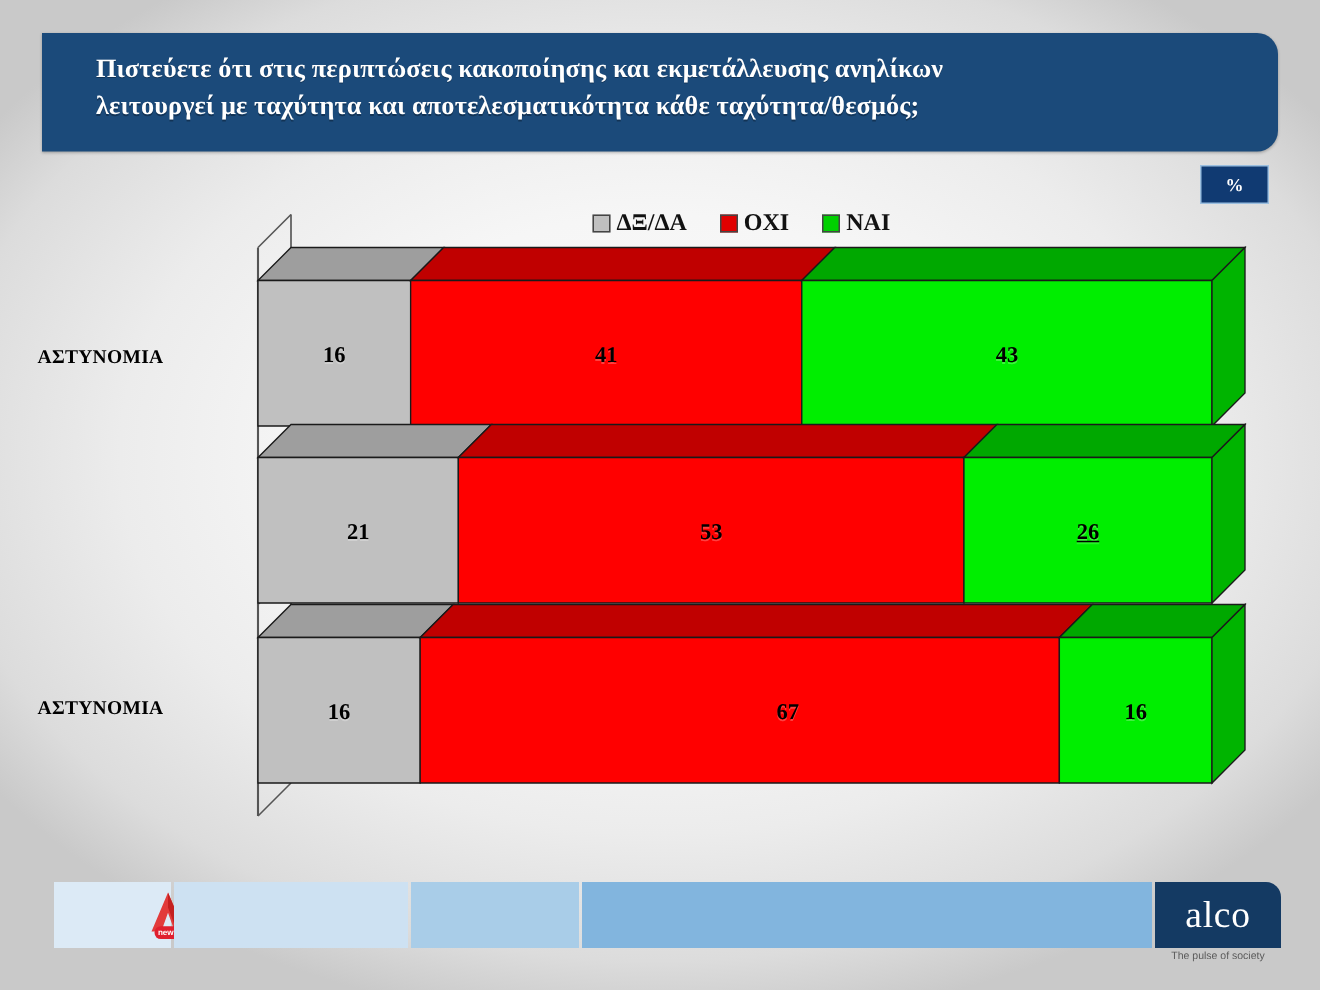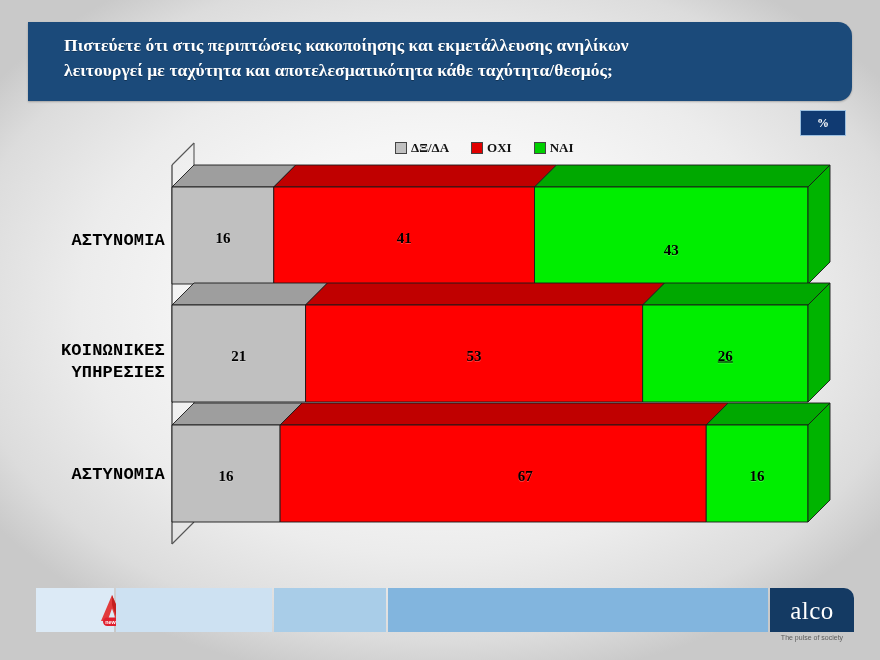--- a/index.html
+++ b/index.html
@@ -34,38 +34,37 @@
     position:absolute;left:800px;top:110px;width:44px;height:24px;
     background:#103a72;border:1px solid #9bbfe0;
     color:#fff;font-size:12px;font-weight:bold;
     display:flex;align-items:center;justify-content:center;
   }
 
   
   #legend{
     position:absolute;left:395px;top:140px;
     display:flex;align-items:center;gap:22px;
-    font-size:13px;font-weight:bold;color:#111;
+    font-size:16px;font-weight:bold;color:#111;
   }
   .legend-item{display:flex;align-items:center;gap:4px;}
   .legend-swatch{width:10px;height:10px;border:1px solid #444;display:inline-block;}
 
   
   #plot{
     position:absolute;left:0;top:0;width:880px;height:660px;
     pointer-events:none;
   }
   #plot svg{display:block;}
 
   
   .cat-label{
-    position:absolute;width:140px;text-align:right;
-    font-size:17px;font-weight:bold;color:#000;line-height:1.28;
+    position:absolute;width:140px;text-align:left;
+    font-size:13px;font-weight:bold;color:#000;line-height:1.28;
     letter-spacing:.2px;
-    font-family:Liberation Mono, monospace;
   }
   #cat-0{left:25px;top:230px;}
   #cat-1{left:25px;top:340px;}
   #cat-2{left:25px;top:464px;}
 
   
   .val{
     position:absolute;font-size:15px;font-weight:bold;color:#000;
     text-align:left;transform:translate(-50%,-50%);
     text-shadow:0 1px 0 rgba(255,255,255,.25);
@@ -118,24 +117,20 @@
     </div>
     <div class="legend-item">
       <span class="legend-swatch" style="background:#00d000;"></span>
       <span>ΝΑΙ</span>
     </div>
   </div>
 
   <div class="cat-label" id="cat-0">
     <span>ΑΣΤΥΝΟΜΙΑ</span>
   </div>
-  <div class="cat-label" id="cat-1">
-    <span>ΚΟΙΝΩΝΙΚΕΣ</span><br>
-    <span>ΥΠΗΡΕΣΙΕΣ</span>
-  </div>
   <div class="cat-label" id="cat-2">
     <span>ΑΣΤΥΝΟΜΙΑ</span>
   </div>
 
   <div id="plot">
     <svg id="plot-svg" width="880" height="660">
         <line x1="172" y1="165" x2="172" y2="544" stroke="#555" stroke-width="1.4"></line>
         <line x1="194" y1="143" x2="194" y2="522" stroke="#555" stroke-width="1.1"></line>
         <line x1="172" y1="165" x2="194" y2="143" stroke="#555" stroke-width="1.1"></line>
         <line x1="172" y1="544" x2="194" y2="522" stroke="#555" stroke-width="1.1"></line>
@@ -178,20 +173,20 @@
     <div class="fbar" id="fbar-c"></div>
     <div class="fbar" id="fbar-d"></div>
     <div id="alco-box">
       <span id="alco-word">alco</span>
     </div>
     <div id="alco-tag">The pulse of society</div>
   </div>
 
 <div class="val" style="left: 222.88px; top: 237.5px;">16</div>
     <div class="val" style="left: 404.14px; top: 237.5px;">41</div>
-    <div class="val" style="left: 671.26px; top: 237.5px; margin-top: 12px;">43</div>
+    <div class="val" style="left: 671.26px; top: 237.5px;">43</div>
     <div class="val" style="left: 238.78px; top: 355.5px;">21</div>
     <div class="val" style="left: 474.1px; top: 355.5px;">53</div>
     <div class="val" style="left: 725.32px; top: 355.5px; text-decoration: underline;">26</div>
     <div class="val" style="left: 226.06px; top: 475.5px;">16</div>
     <div class="val" style="left: 493.18px; top: 475.5px; margin-left: 32px;">67</div>
     <div class="val" style="left: 757.12px; top: 475.5px;">16</div>
   </div>
 
 </body></html>

